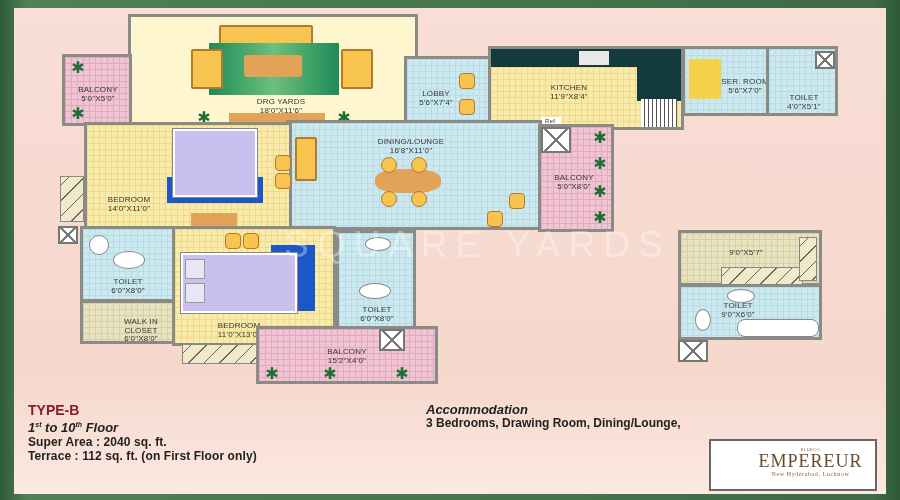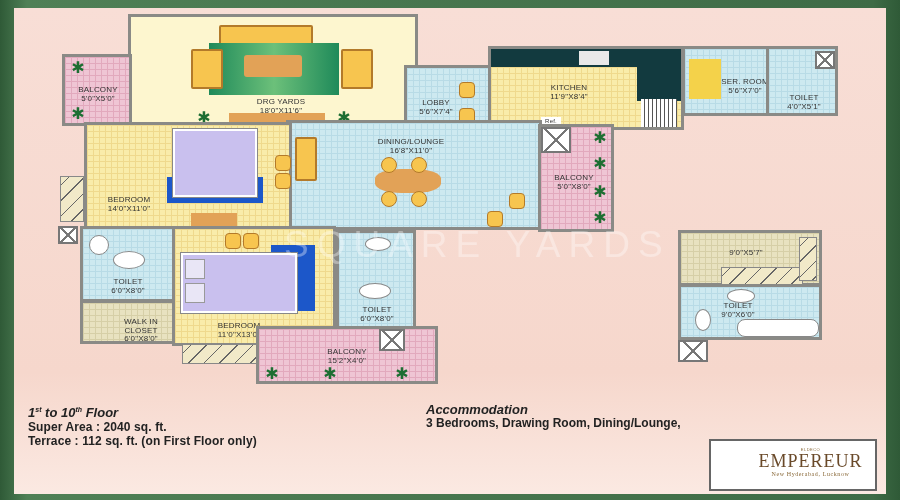--- a/index.html
+++ b/index.html
@@ -63,21 +63,21 @@
       <div class="lbl" style="left:110px;top:89px;width:80px;">18'0"X11'6"</div>
     </div>
 
     <div class="room grid-pink" style="left:48px;top:46px;width:70px;height:72px;">
       <div class="plant" style="left:6px;top:4px;">✱</div>
       <div class="plant" style="left:6px;top:50px;">✱</div>
       <div class="lbl" style="left:8px;top:28px;width:50px;">BALCONY</div>
       <div class="lbl" style="left:8px;top:37px;width:50px;">5'0"X5'0"</div>
     </div>
 
-    <div class="room grid-blue" style="left:390px;top:48px;width:108px;height:72px;margin-top:9px;">
+    <div class="room grid-blue" style="left:390px;top:48px;width:108px;height:72px;">
       <div class="chair" style="left:52px;top:14px;"></div>
       <div class="chair" style="left:52px;top:40px;"></div>
       <div class="lbl" style="left:4px;top:30px;width:50px;">LOBBY</div>
       <div class="lbl" style="left:4px;top:39px;width:50px;">5'6"X7'4"</div>
     </div>
 
     <div class="room grid-yellow" style="left:474px;top:38px;width:196px;height:84px;">
       <div class="counter" style="left:0;top:0;width:190px;height:18px;"></div>
       <div class="counter" style="left:146px;top:0;width:44px;height:52px;"></div>
       <div style="position:absolute;left:88px;top:2px;width:30px;height:14px;background:#e8e8e8;"></div>
@@ -190,20 +190,21 @@
       <div class="tub" style="left:56px;top:32px;width:80px;height:16px;"></div>
       <div class="lbl" style="left:32px;top:14px;width:50px;">TOILET</div>
       <div class="lbl" style="left:32px;top:23px;width:50px;">9'0"X6'0"</div>
     </div>
     <div class="xbox" style="left:664px;top:332px;width:30px;height:22px;"></div>
 
     <div class="watermark">SQUARE YARDS</div>
   </div>
 
   <div class="info-left">
+    <div class="type-title">TYPE-B</div>
     <div class="floor-line"><span>1</span><sup>st</sup><span> to 10</span><sup>th</sup><span> Floor</span></div>
     <div class="plain">Super Area : 2040 sq. ft.</div>
     <div class="plain">Terrace : 112 sq. ft. (on First Floor only)</div>
   </div>
 
   <div class="info-right">
     <div class="acc-title">Accommodation</div>
     <div class="acc-line">3 Bedrooms, Drawing Room, Dining/Lounge,</div>
   </div>
 

